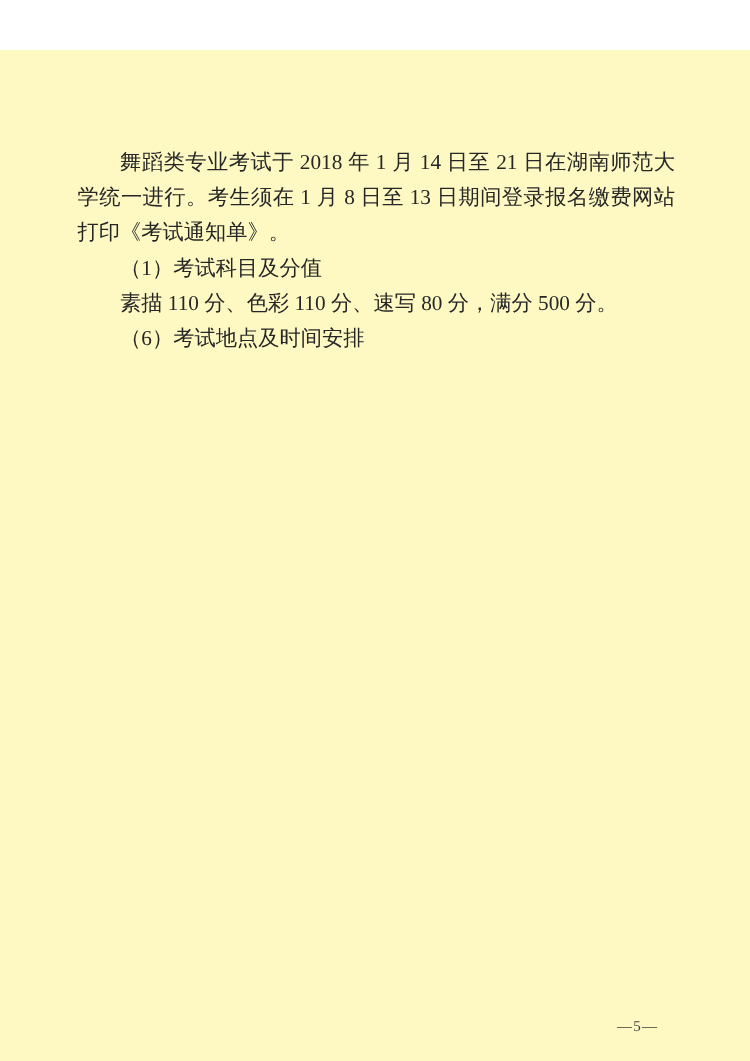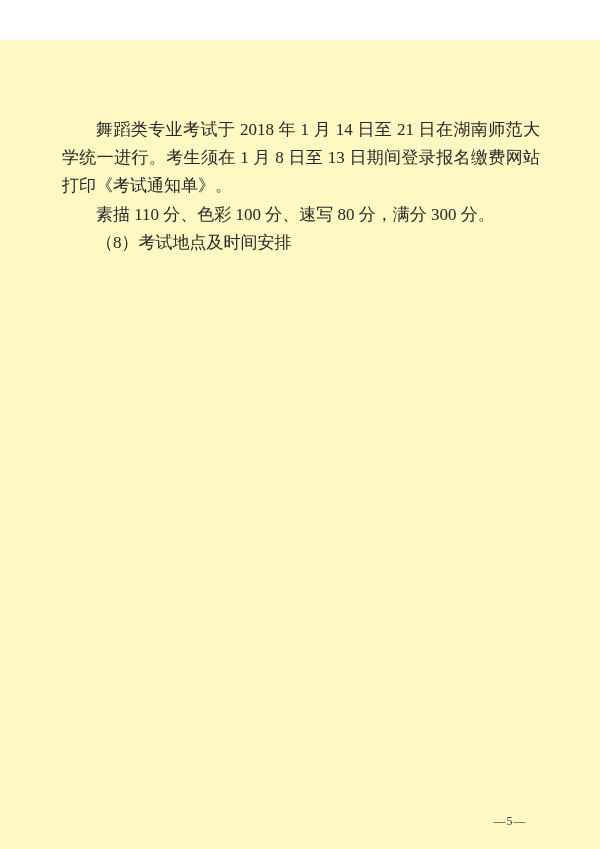--- a/index.html
+++ b/index.html
@@ -47,17 +47,18 @@
     letter-spacing: 1px;
     font-family: "Liberation Serif", "DejaVu Serif", serif;
   }
 </style>
 </head>
 <body>
 
 <div class="page">
   <div class="content">
     <p>舞蹈类专业考试于 2018 年 1 月 14 日至 21 日在湖南师范大学统一进行。考生须在 1 月 8 日至 13 日期间登录报名缴费网站打印《考试通知单》。</p>
-    <p>素描 110 分、色彩 100 分、速写 80 分，满分 300 分。</p>
-    <p>（8）考试地点及时间安排</p>
+    <p>（1）考试科目及分值</p>
+    <p>素描 110 分、色彩 110 分、速写 80 分，满分 500 分。</p>
+    <p>（6）考试地点及时间安排</p>
   </div>
   <div class="page-number">—5—</div>
 </div>
 
 </body></html>

